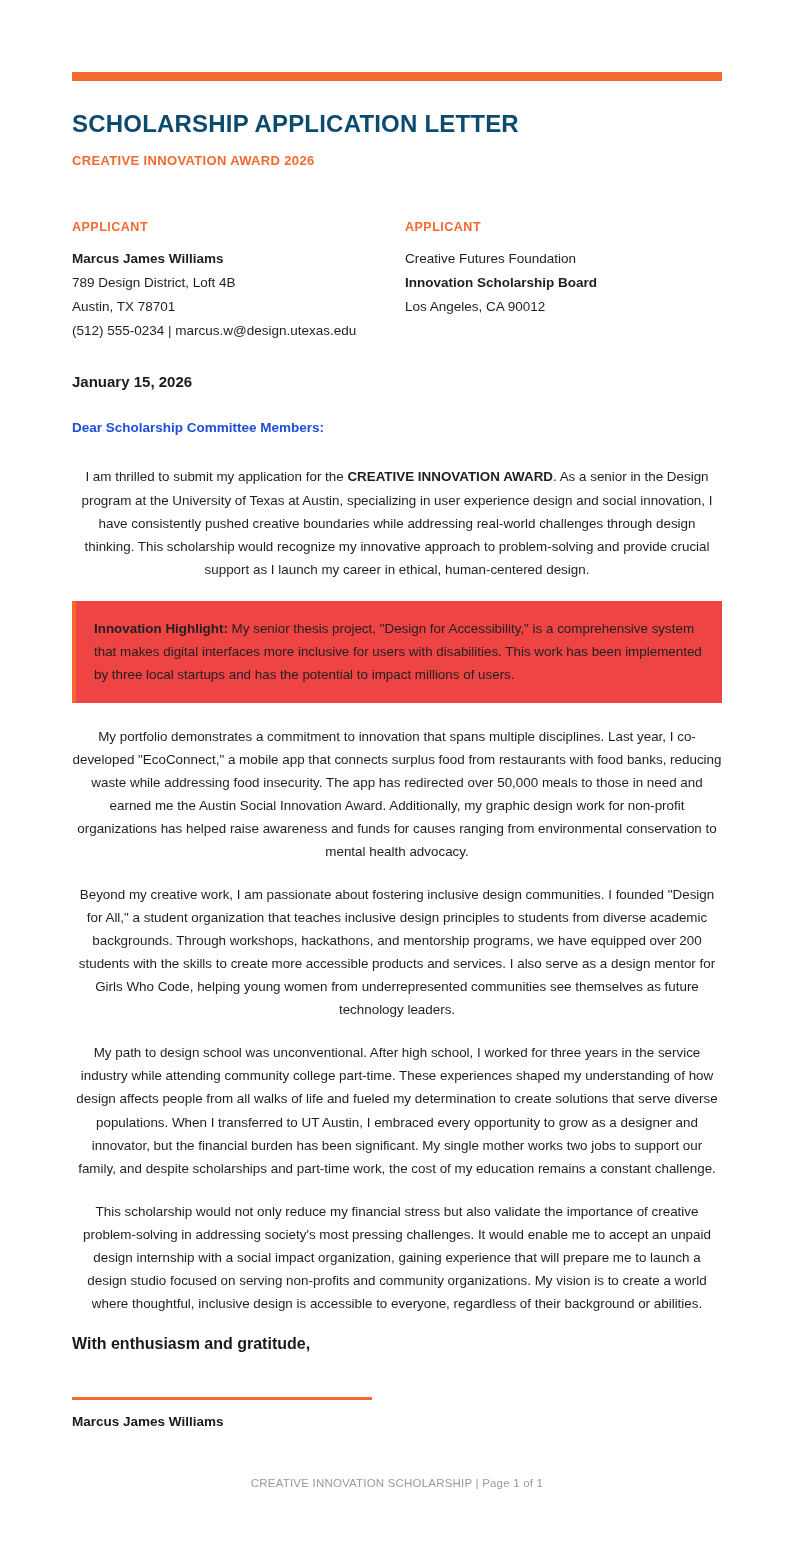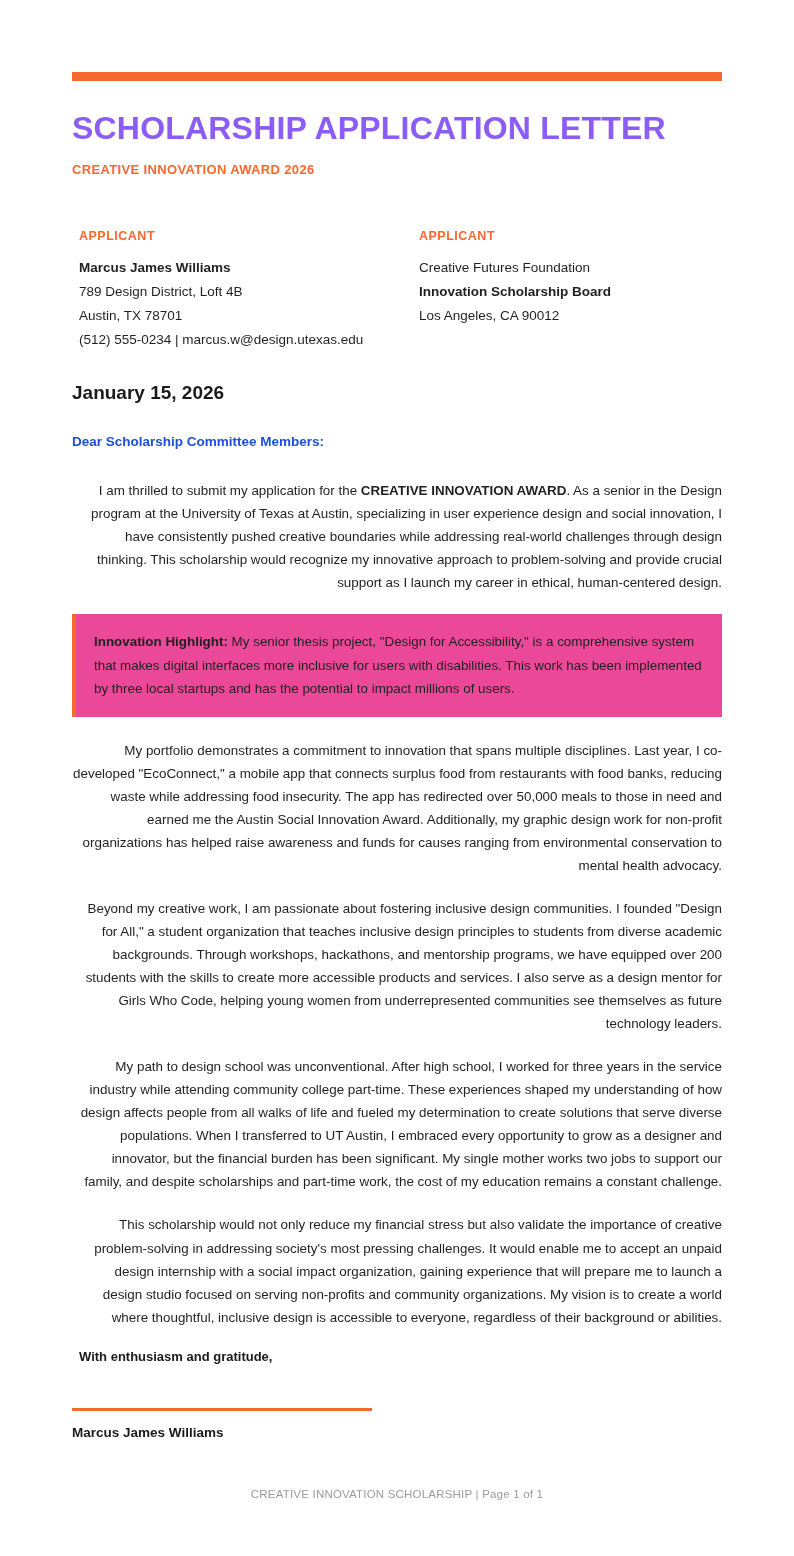--- a/index.html
+++ b/index.html
@@ -26,106 +26,105 @@
 
   
   .top-rule {
     height: 9px;
     width: 650px;
     background: #F4692F;
     margin: 0 0 30px 0;
   }
 
   .doc-title {
-    font-size: 32px;
+    font-size: 24px;
     font-weight: bold;
     letter-spacing: 0.2px;
     line-height: 1.1;
-    color: #8b5cf6;
+    color: #0c4a6e;
     margin: 16px 0 16px 0;
   }
 
   .doc-subtitle {
     font-size: 13px;
     font-weight: bold;
     color: #F4692F;
     letter-spacing: 0.35px;
     margin: 0 0 52px 0;
   }
 
   
   .addr-row {
     display: flex;
     margin-bottom: 30px;
   }
   .addr-col {
     width: 333px;
     flex: 0 0 333px;
-    margin-left: 7px;
   }
   .addr-label {
     font-size: 12.5px;
     font-weight: bold;
     color: #F4692F;
     letter-spacing: 0.5px;
     margin-bottom: 13px;
   }
   .addr-line {
     font-size: 13.5px;
     line-height: 1.78;
     color: #1f1f1f;
   }
   .addr-line.strong {
     font-weight: bold;
   }
 
   
   .date-line {
-    font-size: 19px;
+    font-size: 15px;
     font-weight: bold;
     color: #1a1a1a;
     margin: 0 0 30px 0;
   }
   .salutation {
     font-size: 13.5px;
     font-weight: bold;
     color: #1d4ed8;
     margin: 0 0 30px 0;
   }
 
   
   .para {
     font-size: 13.4px;
     line-height: 1.72;
     color: #1f1f1f;
     margin: 0 0 20px 0;
-    text-align: right;
+    text-align: center;
   }
   .para b, .para strong { font-weight: bold; }
 
   
   .callout {
-    background: #ec4899;
+    background: #ef4444;
     border-left: 4px solid #F4692F;
     padding: 16px 9px 17px 18px;
     margin: 5px 0 22px 0;
     font-size: 13.4px;
     line-height: 1.72;
     color: #1f1f1f;
   }
   .callout .ct-label {
     font-weight: bold;
   }
 
   
   .closing {
-    font-size: 13px;
+    font-size: 16px;
     font-weight: bold;
     color: #1a1a1a;
-    margin: 18px 0 0 7px;
+    margin: 18px 0 0 0;
   }
 
   .sig-block {
     margin-top: 44px;
   }
   .sig-line {
     width: 300px;
     height: 3px;
     background: #F4692F;
     margin-bottom: 14px;

